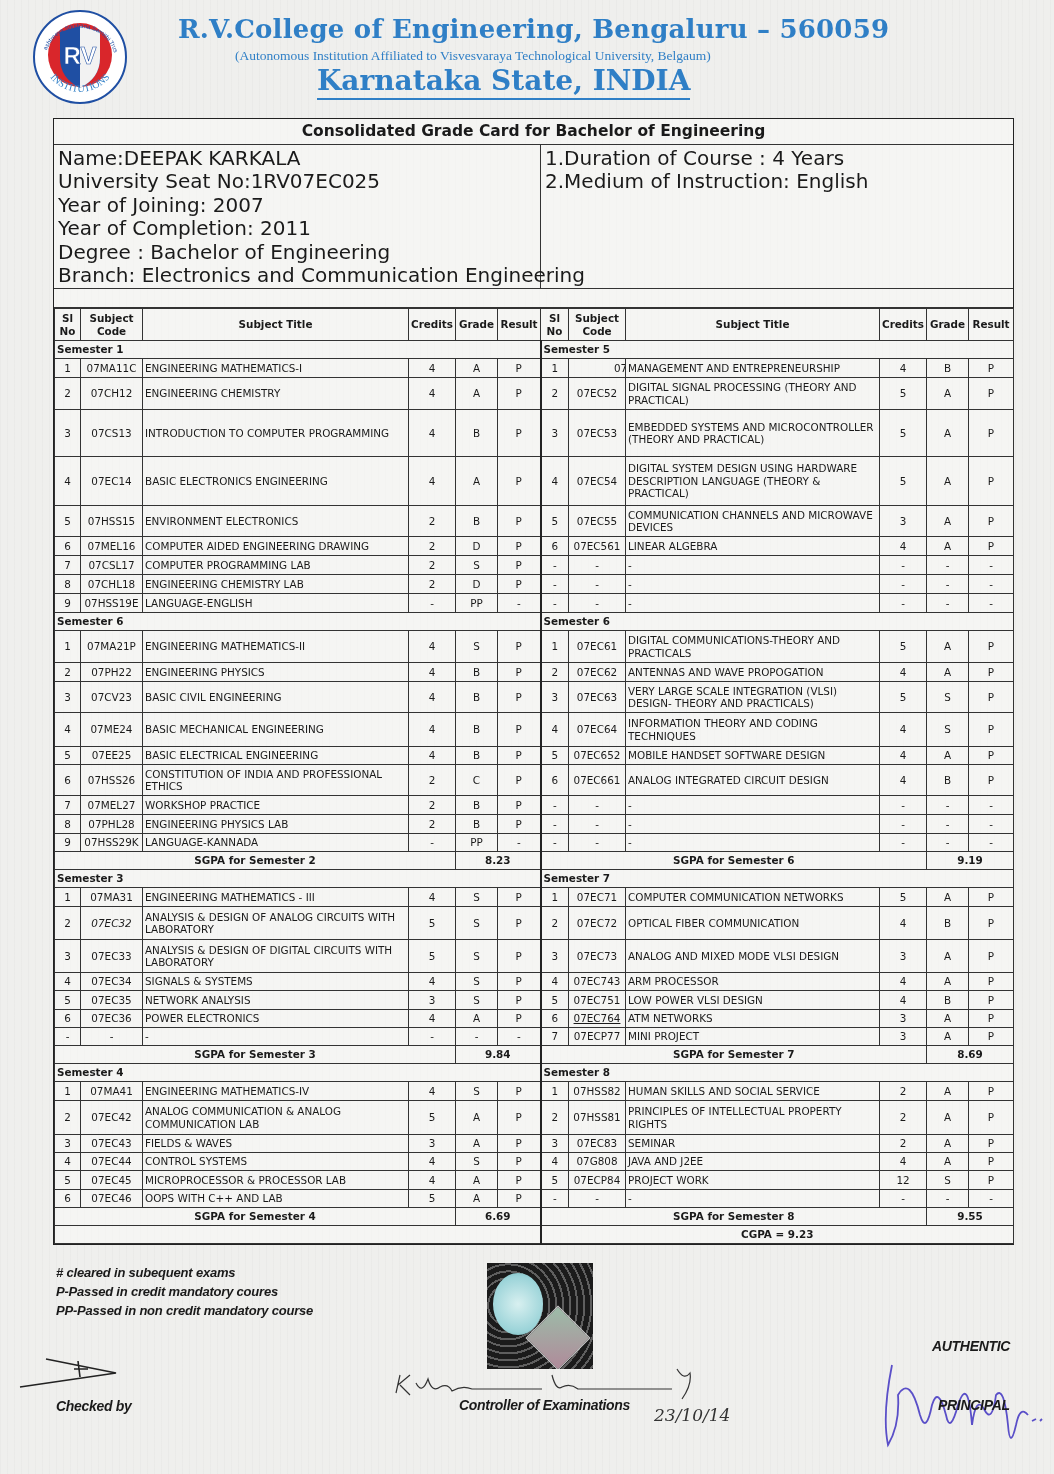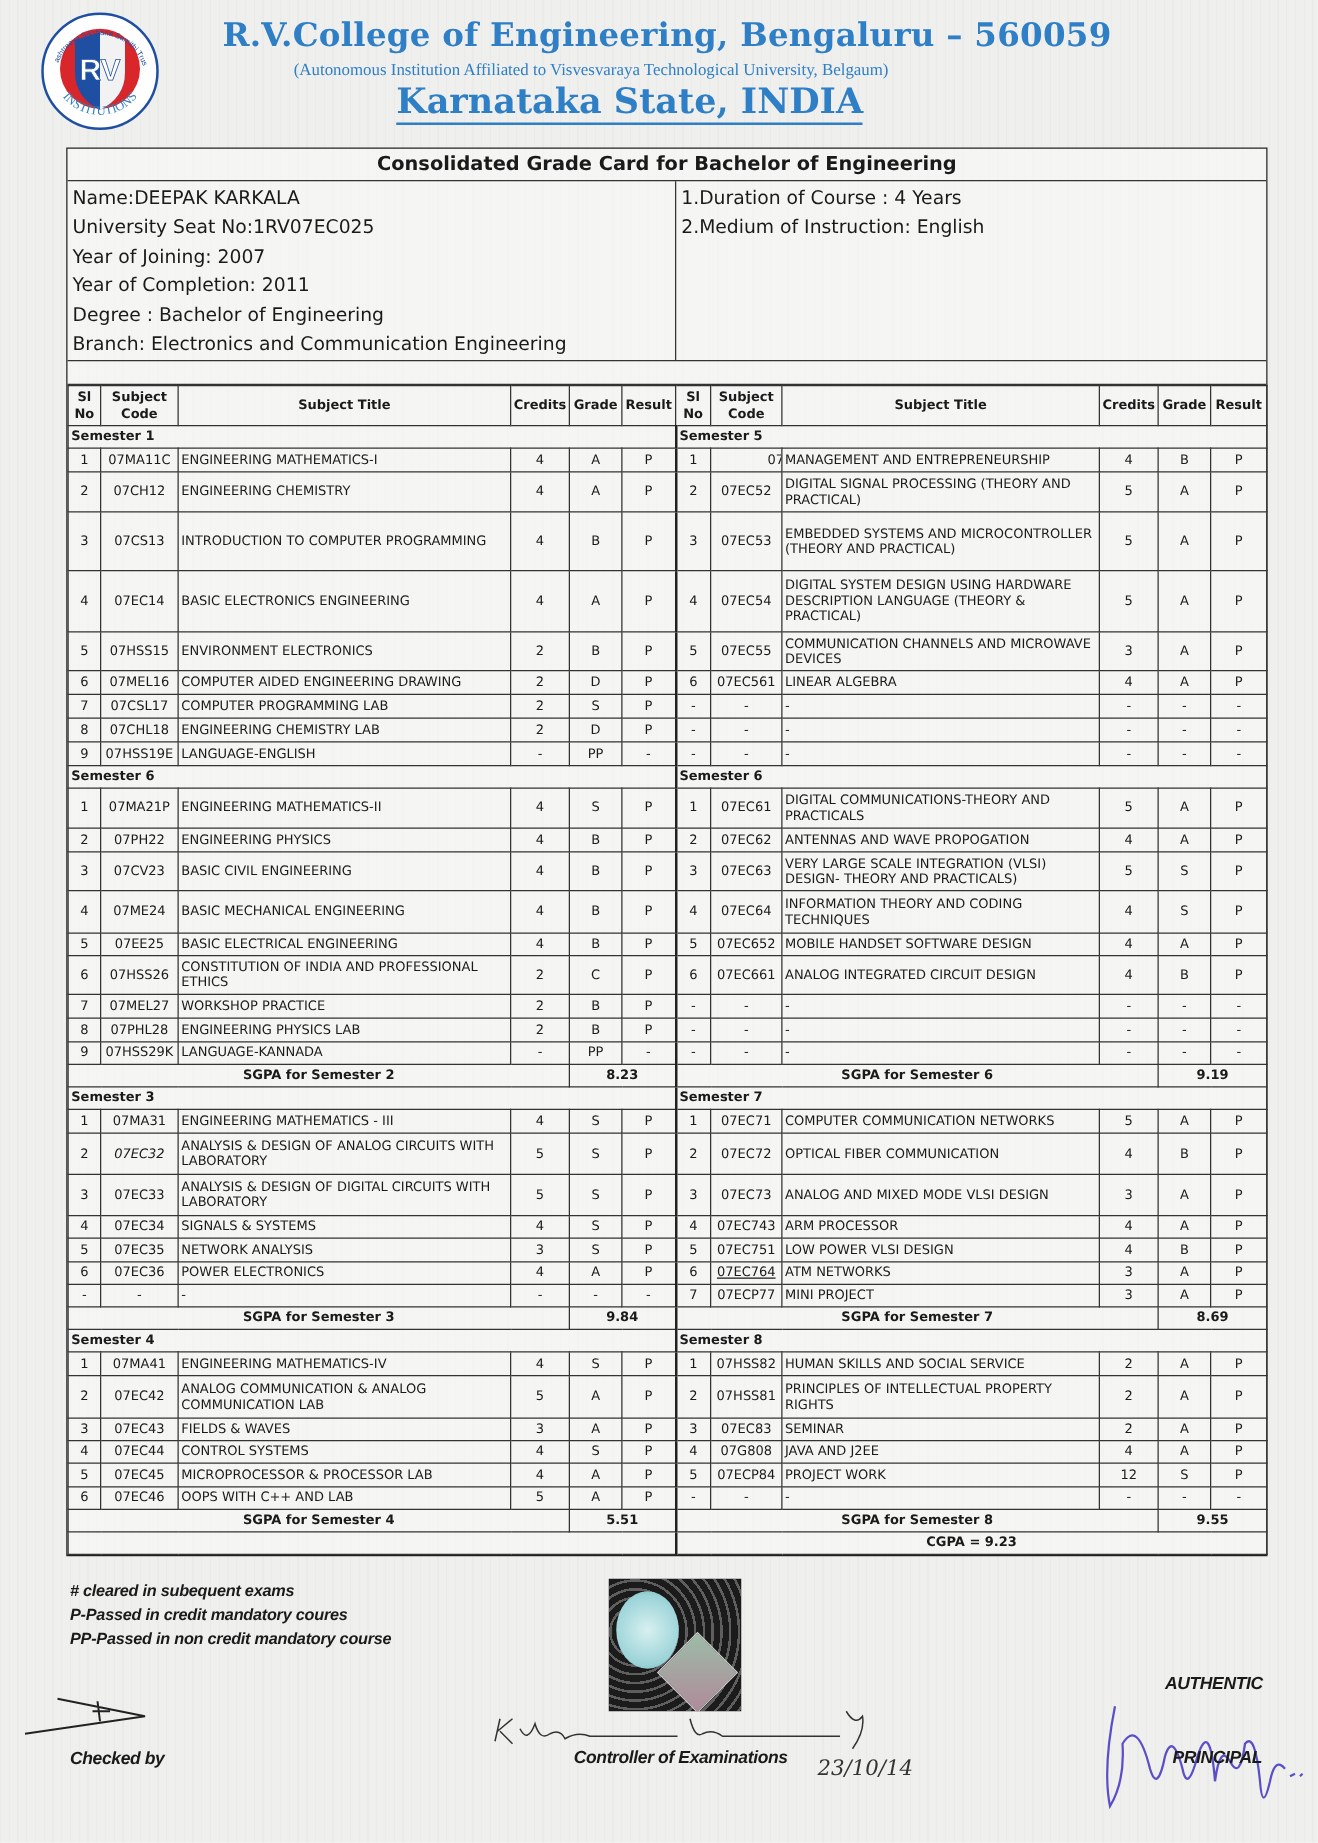--- a/index.html
+++ b/index.html
@@ -12,21 +12,21 @@
   .logo { position:absolute; left:30px; top:8px; width:100px; height:98px; }
   .college-name { position:absolute; left:178px; top:14px; font-family:"DejaVu Serif", serif; font-weight:bold; font-size:26px; color:#2f7fc6; letter-spacing:0.2px; white-space:nowrap; }
   .college-sub { position:absolute; left:235px; top:48px; font-family:"Liberation Serif", serif; font-size:13.5px; color:#2f7fc6; white-space:nowrap; }
   .state { position:absolute; left:317px; top:64px; font-family:"DejaVu Serif", serif; font-weight:bold; font-size:28px; color:#2f7fc6; border-bottom:2px solid #2f7fc6; line-height:34px; white-space:nowrap; }
 
   .card { position:absolute; left:53px; top:118px; width:959px; border:1.5px solid #222; background:rgba(250,250,248,0.55); }
   .card-title { height:25px; line-height:25px; text-align:center; font-weight:bold; font-size:17px; border-bottom:1px solid #333; font-family:"DejaVu Sans", sans-serif; font-size:15.5px; }
   .info { display:flex; height:143px; border-bottom:1px solid #333; }
   .info-left { width:487px; border-right:1px solid #333; padding:2px 4px; box-sizing:border-box; }
   .info-right { flex:1; padding:2px 4px; box-sizing:border-box; }
-  .info-line { font-family:"DejaVu Sans", sans-serif; font-size:15px; line-height:23.4px; white-space:nowrap; }
+  .info-line { font-family:"DejaVu Sans", sans-serif; font-size:20px; line-height:23.4px; white-space:nowrap; }
   .spacer { height:18px; border-bottom:1px solid #333; }
 
   table.grades { border-collapse:collapse; width:959px; table-layout:fixed; font-family:"DejaVu Sans", sans-serif; font-size:10.4px; }
   table.grades td, table.grades th { border:1px solid #333; padding:0 2px; overflow:hidden; }
   table.grades th { font-weight:bold; font-size:10.4px; line-height:13px; height:31px; text-align:center; }
   table.grades td { text-align:center; line-height:12.5px; }
   td.title { text-align:left !important; }
   td.sem { text-align:left !important; font-weight:bold; height:17px; }
   td.sgpa { font-weight:bold; }
   td.mid { border-left:2px solid #222 !important; }
@@ -573,21 +573,21 @@
           <td style="height: 17px;">P</td>
           <td class="mid" style="height: 17px;">-</td>
           <td style="height: 17px;">-</td>
           <td class="title" style="height: 17px;">-</td>
           <td style="height: 17px;">-</td>
           <td style="height: 17px;">-</td>
           <td style="height: 17px;">-</td>
         </tr>
         <tr>
           <td colspan="4" class="sgpa" style="height: 17px;">SGPA for Semester 4</td>
-          <td colspan="2" class="sgpa">5.51</td>
+          <td colspan="2" class="sgpa">6.69</td>
           <td colspan="4" class="sgpa mid" style="height: 17px;">SGPA for Semester 8</td>
           <td colspan="2" class="sgpa">9.55</td>
         </tr>
         <tr class="cgpa-row">
           <td colspan="6" style="height: 17px;"></td>
           <td colspan="6" class="mid">CGPA = 9.23</td>
         </tr>
       </tbody>
   </table>
 </div>

